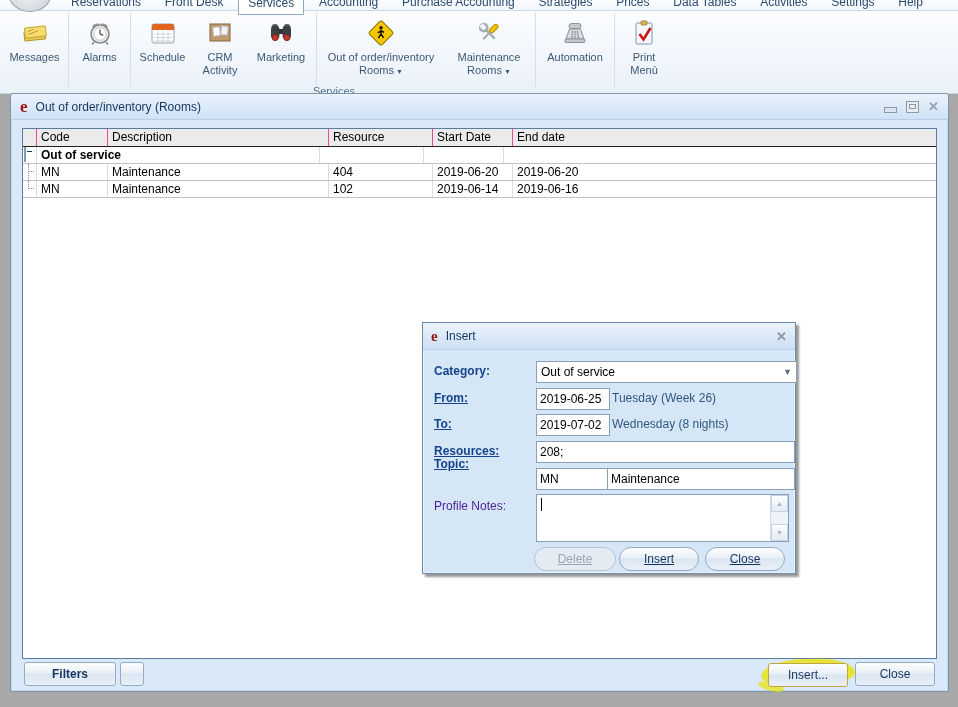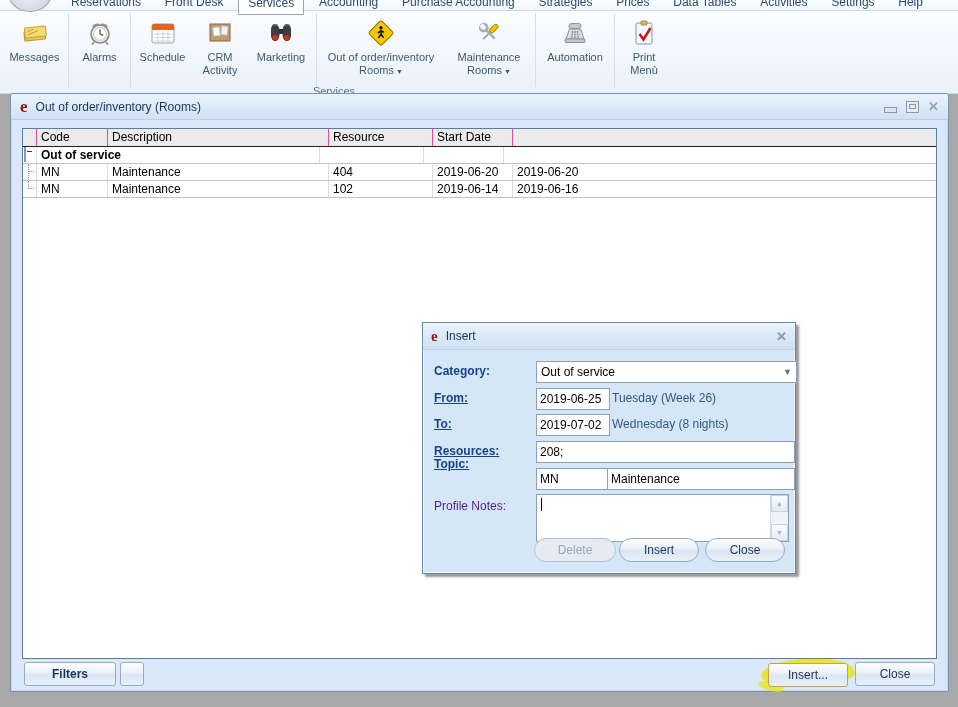--- a/index.html
+++ b/index.html
@@ -91,23 +91,23 @@
              border:1px solid #8aa0b8;display:flex;align-items:center;padding:0 4px;}
   .dd-arrow{margin-left:auto;color:#5f6f80;font-size:9px;}
   .inp{position:absolute;height:20px;background:#fff;border:1px solid #8aa0b8;
        font-family:"Liberation Sans",sans-serif;font-size:12px;padding:0 3px;color:#000;}
   .notes{position:absolute;left:113px;top:171px;width:251px;height:46px;background:#fff;border:1px solid #8aa0b8;}
   .caret{position:absolute;left:4px;top:3px;width:1px;height:13px;background:#000;}
   .nscroll{position:absolute;right:0;top:0;bottom:0;width:17px;background:#eef3f9;
            display:flex;flex-direction:column;justify-content:space-between;border-left:1px solid #d3dde8;}
   .narrow{height:15px;display:flex;align-items:center;justify-content:center;font-size:7px;color:#9fb3cb;
           background:linear-gradient(#fcfdfe,#e3ebf4);border:1px solid #c4d2e2;}
-  .dlg-btn{position:absolute;top:215px;height:22px;display:flex;align-items:center;justify-content:center;
+  .dlg-btn{position:absolute;top:224px;height:22px;display:flex;align-items:center;justify-content:center;
            background:linear-gradient(#fefefe,#e9f0f8 45%,#dbe6f2 50%,#e9f0f8);
-           border:1px solid #95abc4;border-radius:12px;color:#16355e;}
+           border:1px solid #95abc4;border-radius:12px;color:#16355e;text-decoration:underline;}
   .dlg-del{left:111px;width:80px;color:#9aa6b4;border-color:#b4c2d2;background:#e4ebf3;}
   .dlg-ins{left:196px;width:78px;}
   .dlg-cls{left:282px;width:78px;}
 </style>
 </head>
 <body>
 
 <div class="screen">
 
   <div class="ribbon">
@@ -268,20 +268,21 @@
       </div>
     </div>
 
     <div class="grid">
       <div class="ghead">
         <div class="gh c-exp"></div>
         <div class="gh c-code">Code</div>
         <div class="gh c-desc">Description</div>
         <div class="gh c-res">Resource</div>
         <div class="gh c-start">Start Date</div>
+        <div class="gh c-end">End date</div>
       </div>
       <div class="ggroup">
         <div class="gc c-exp"><span class="expbox"></span></div>
         <div class="c-grouplabel">Out of service</div>
         <div class="gc c-res"></div>
         <div class="gc c-start"></div>
         <div class="gc c-end"></div>
       </div>
       <div class="grow">
         <div class="gc c-exp tree"></div>

